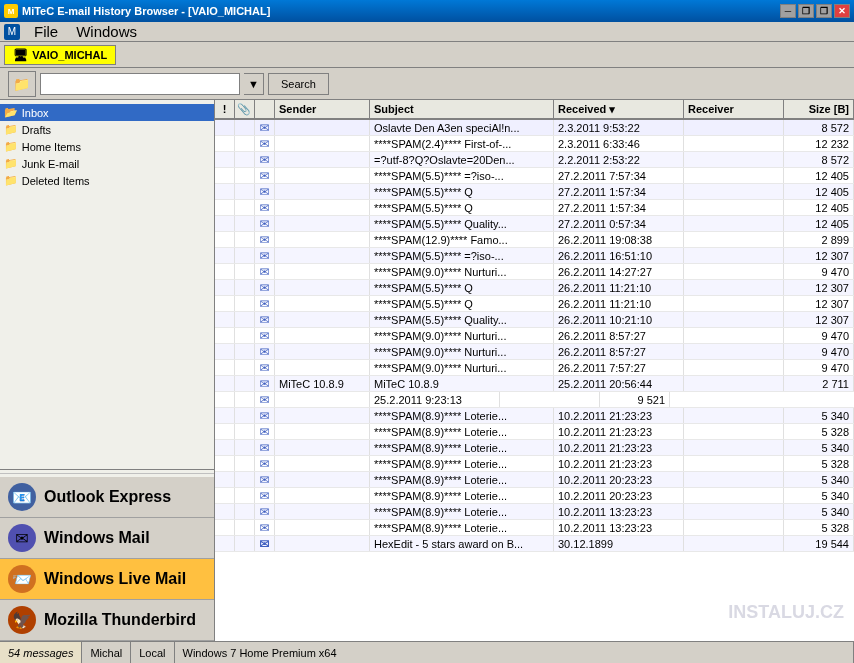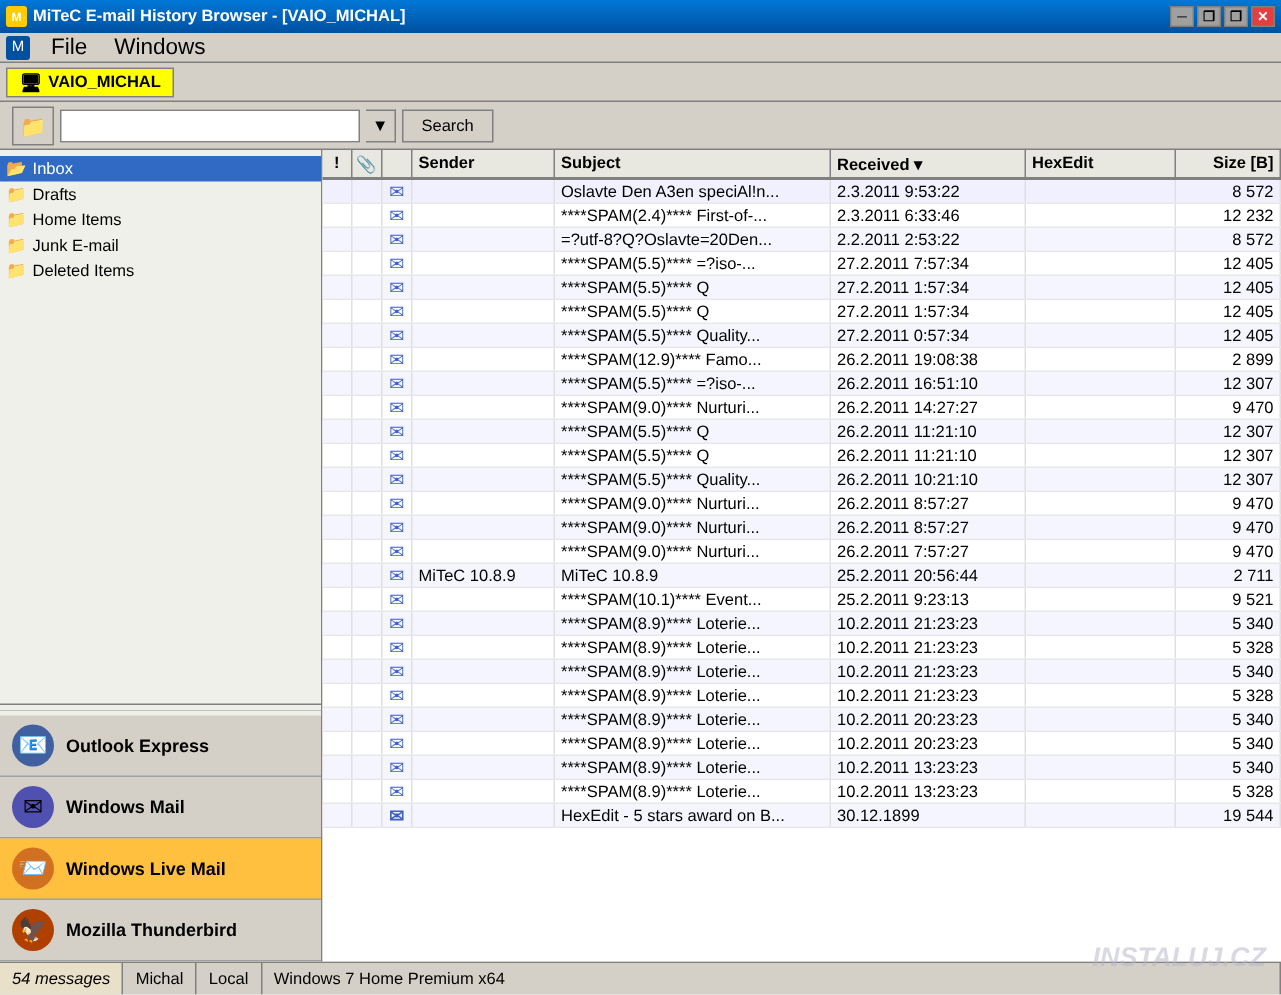--- a/index.html
+++ b/index.html
@@ -151,21 +151,21 @@
       cursor: pointer;
       border-bottom: 1px solid #a0a0a0;
     }
     .nav-item.selected { background: #ffc040; font-weight: bold; }
     .nav-icon {
       width: 28px; height: 28px;
       border-radius: 50%;
       display: flex; align-items: center; justify-content: center;
       font-size: 16px;
     }
-    .nav-label { font-size: 12px; font-weight: bold; }
+    .nav-label { font-size: 16px; font-weight: bold; }
 
     
     .email-area {
       flex: 1;
       display: flex;
       flex-direction: column;
     }
     .email-header {
       display: flex;
       background: #e8e8e0;
@@ -245,26 +245,25 @@
     }
     .status-segment.messages {
       background: #e8e0c8;
       font-style: italic;
       text-align: center;
     }
     .status-flex { flex: 1; }
 
     .watermark {
       position: fixed;
-      bottom: 14px;
+      bottom: 40px;
       right: 10px;
       font-size: 18px;
       font-weight: bold;
       color: rgba(180,180,200,0.5);
-      font-style: italic;
     }
 
     
     ::-webkit-scrollbar { width: 16px; }
     ::-webkit-scrollbar-track { background: #d4d0c8; }
     ::-webkit-scrollbar-thumb { background: #a0a0a0; border: 1px solid #808080; }
   </style>
 </head>
 <body>
 
@@ -365,21 +364,21 @@
 
   <div class="email-area">
 
     <div class="email-header">
       <div class="col-header col-excl">!</div>
       <div class="col-header col-attach">📎</div>
       <div class="col-header col-icon"></div>
       <div class="col-header col-sender">Sender</div>
       <div class="col-header col-subject">Subject</div>
       <div class="col-header col-received">Received ▾</div>
-      <div class="col-header col-receiver">HexEdit</div>
+      <div class="col-header col-receiver">Receiver</div>
       <div class="col-header col-size">Size [B]</div>
     </div>
 
     <div class="email-list" id="email-list">
     <div class="email-row" style="background: rgb(240, 240, 255);">
     <div class="cell cell-excl"></div>
     <div class="cell cell-attach"></div>
     <div class="cell cell-icon">
             <span style="color:#4060c0;font-size:12px;">✉</span>
           </div>
@@ -581,21 +580,20 @@
     <div class="cell cell-receiver"></div>
     <div class="cell cell-size">2 711</div>
   </div>
         <div class="email-row">
     <div class="cell cell-excl"></div>
     <div class="cell cell-attach"></div>
     <div class="cell cell-icon">
             <span style="color:#4060c0;font-size:12px;">✉</span>
           </div>
     <div class="cell cell-sender"></div>
-    <div class="cell cell-subject">****SPAM(10.1)**** Event...</div>
     <div class="cell cell-received">25.2.2011 9:23:13</div>
     <div class="cell cell-receiver"></div>
     <div class="cell cell-size">9 521</div>
   </div>
         <div class="email-row">
     <div class="cell cell-excl"></div>
     <div class="cell cell-attach"></div>
     <div class="cell cell-icon">
             <span style="color:#4060c0;font-size:12px;">✉</span>
           </div>

